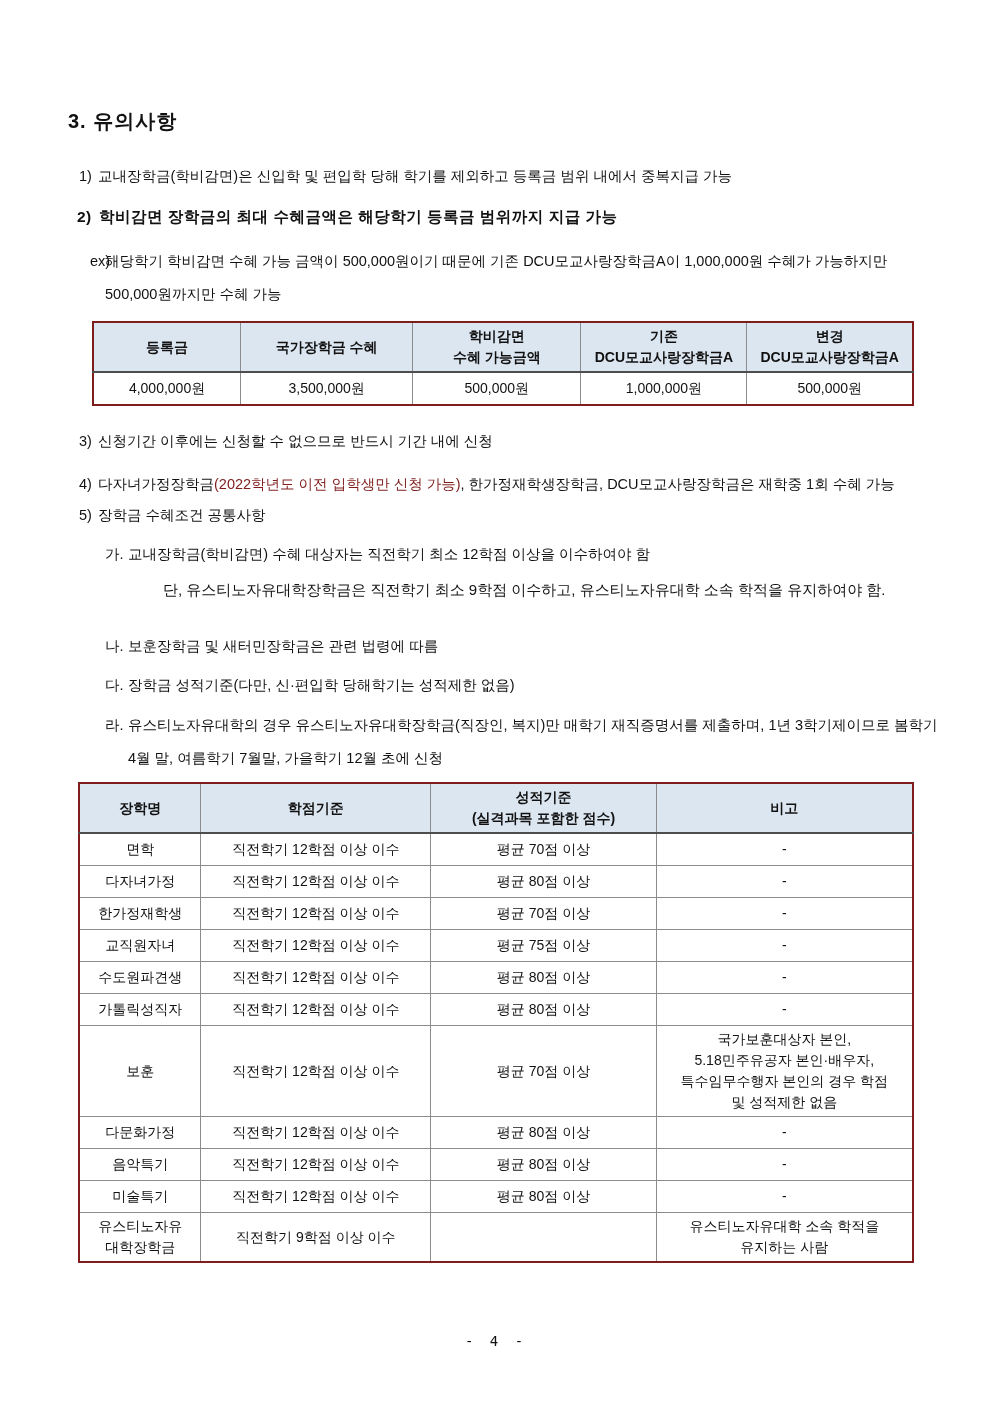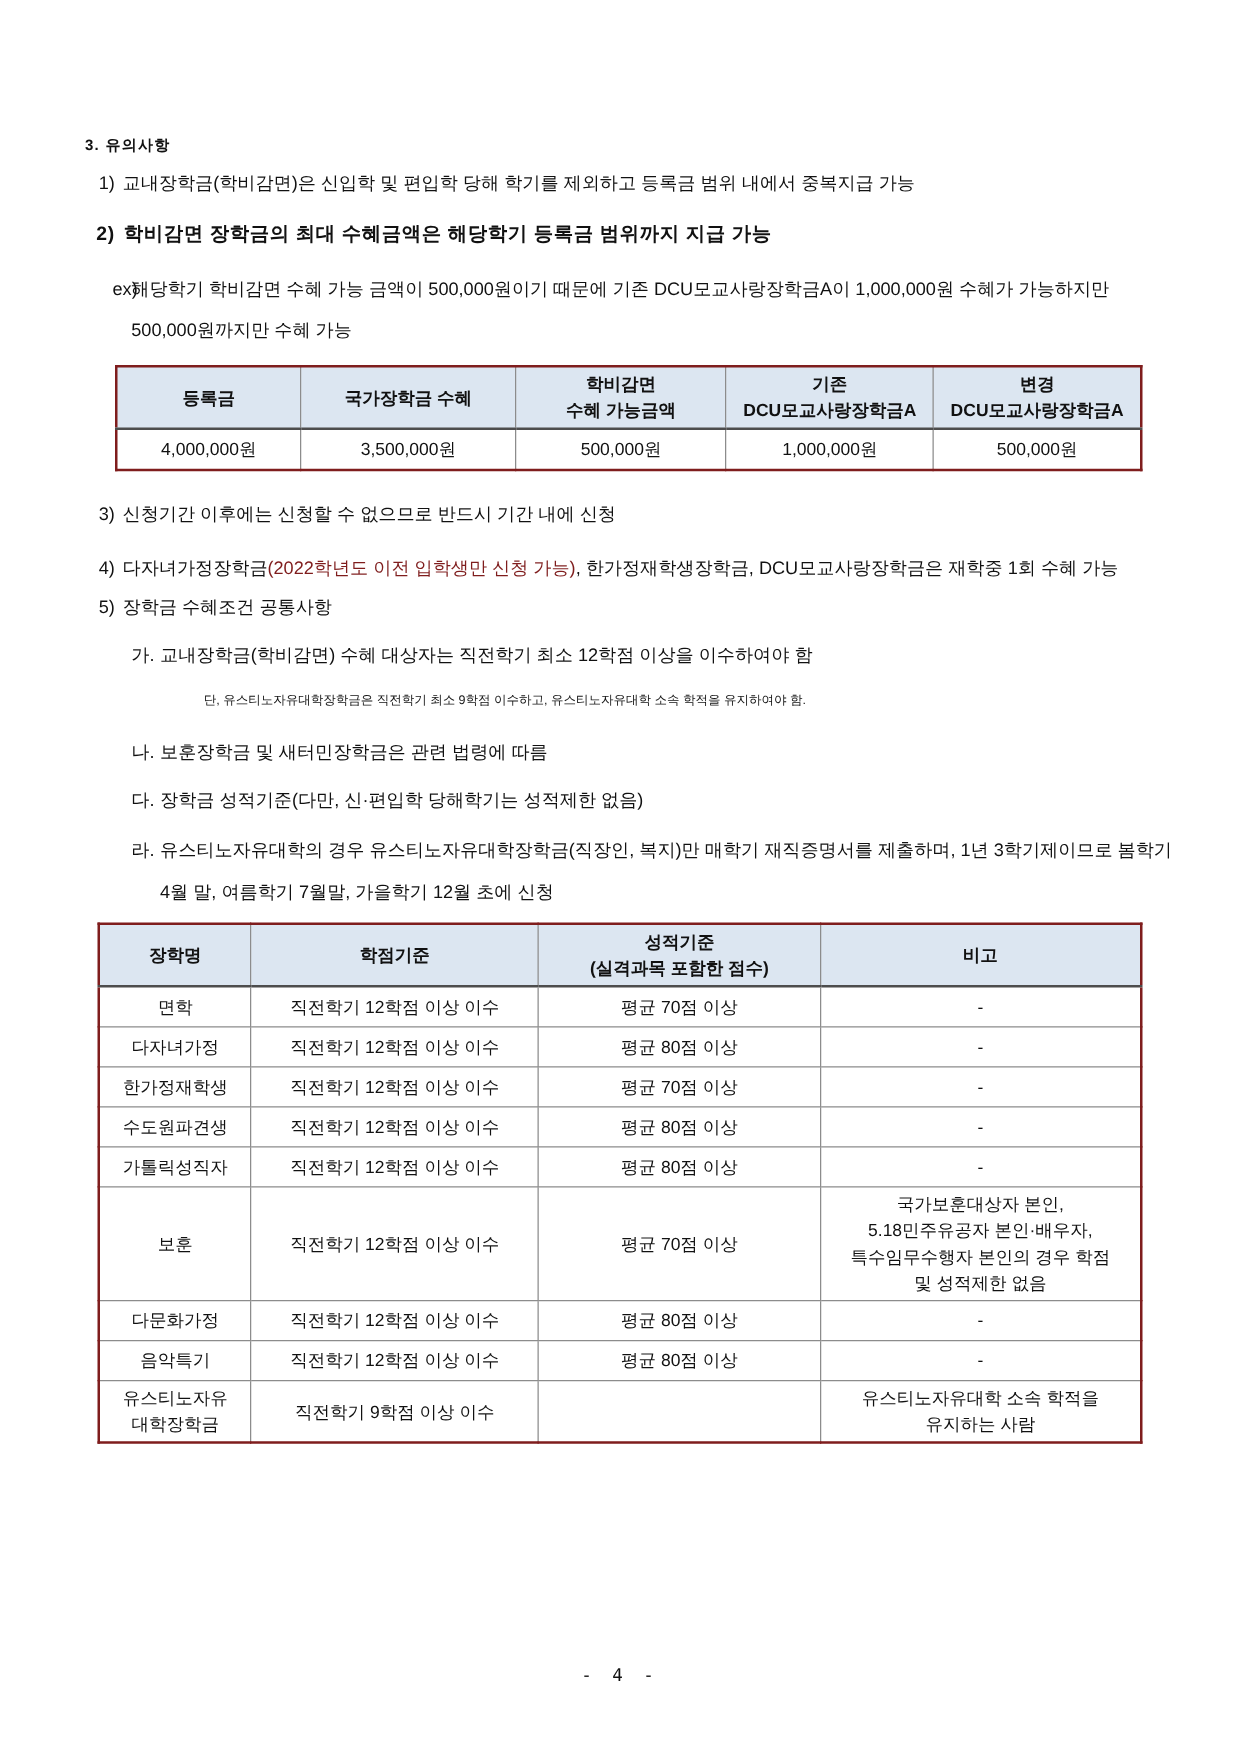--- a/index.html
+++ b/index.html
@@ -7,39 +7,39 @@
   body {
     width: 992px; height: 1403px;
     font-family: "Liberation Sans", "DejaVu Sans", sans-serif;
     color: #111111;
     position: relative;
     overflow: hidden;
   }
   .page { position: relative; width: 992px; height: 1403px; padding: 108px 50px 0 68px; }
 
   
-  .doc-title { font-size: 12px; font-weight: bold; letter-spacing: 1px; margin-bottom: 11px; }
+  .doc-title { font-size: 20px; font-weight: bold; letter-spacing: 1px; margin-bottom: 30px; }
   .item { display: flex; align-items: flex-start; font-size: 14.5px; line-height: 22px; }
   .item .marker { flex: none; width: 30px; padding-left: 11px; }
   .item .itext { flex: 1 1 auto; }
   .item.wrap2 .itext { line-height: 33px; }
   .item.wrap2 .marker { line-height: 33px; }
   .lvl1 { margin-left: 0; }
   .i1 { margin-bottom: 19px; }
   .i2 { font-size: 15.5px; font-weight: bold; margin-bottom: 17px; letter-spacing: 0.5px; }
   .i2 .marker { width: 31px; padding-left: 9px; }
   .iex { margin-bottom: 10px; }
   .iex .marker { width: 37px; padding-left: 22px; }
   .i3 { margin-bottom: 16px; }
   .i4 { margin-bottom: 3px; }
   .i5 { margin-bottom: 17px; }
   .sub { margin-left: 27px; }
   .sub .marker { width: 33px; padding-left: 10px; }
   .iga { margin-bottom: 14px; }
-  .idan { margin-left: 95px; margin-bottom: 19px; font-size: 10px; line-height: 22px; }
+  .idan { margin-left: 95px; margin-bottom: 34px; font-size: 15px; line-height: 22px; }
   .ina { margin-bottom: 17px; }
   .ida { margin-bottom: 13px; }
   .ira { margin-bottom: 7px; }
   .hl-orange { color: #7f1d1d; margin-top: 24px; }
 
   
   table { border-collapse: collapse; table-layout: fixed; background: #ffffff; }
   th, td {
     border: 1px solid #8c8c8c;
     text-align: center; vertical-align: middle;
@@ -198,20 +198,26 @@
         <td>평균 80점 이상</td>
         <td>-</td>
       </tr>
       <tr>
         <td>한가정재학생</td>
         <td>직전학기 12학점 이상 이수</td>
         <td>평균 70점 이상</td>
         <td>-</td>
       </tr>
       <tr>
+        <td>교직원자녀</td>
+        <td>직전학기 12학점 이상 이수</td>
+        <td>평균 75점 이상</td>
+        <td>-</td>
+      </tr>
+      <tr>
         <td>수도원파견생</td>
         <td>직전학기 12학점 이상 이수</td>
         <td>평균 80점 이상</td>
         <td>-</td>
       </tr>
       <tr>
         <td>가톨릭성직자</td>
         <td>직전학기 12학점 이상 이수</td>
         <td>평균 80점 이상</td>
         <td>-</td>
@@ -226,20 +232,26 @@
 및 성적제한 없음</td>
       </tr>
       <tr>
         <td>다문화가정</td>
         <td>직전학기 12학점 이상 이수</td>
         <td>평균 80점 이상</td>
         <td>-</td>
       </tr>
       <tr>
         <td>음악특기</td>
+        <td>직전학기 12학점 이상 이수</td>
+        <td>평균 80점 이상</td>
+        <td>-</td>
+      </tr>
+      <tr>
+        <td>미술특기</td>
         <td>직전학기 12학점 이상 이수</td>
         <td>평균 80점 이상</td>
         <td>-</td>
       </tr>
       <tr>
         <td class="multiline">유스티노자유
 대학장학금</td>
         <td>직전학기 9학점 이상 이수</td>
         <td></td>
         <td class="multiline">유스티노자유대학 소속 학적을

